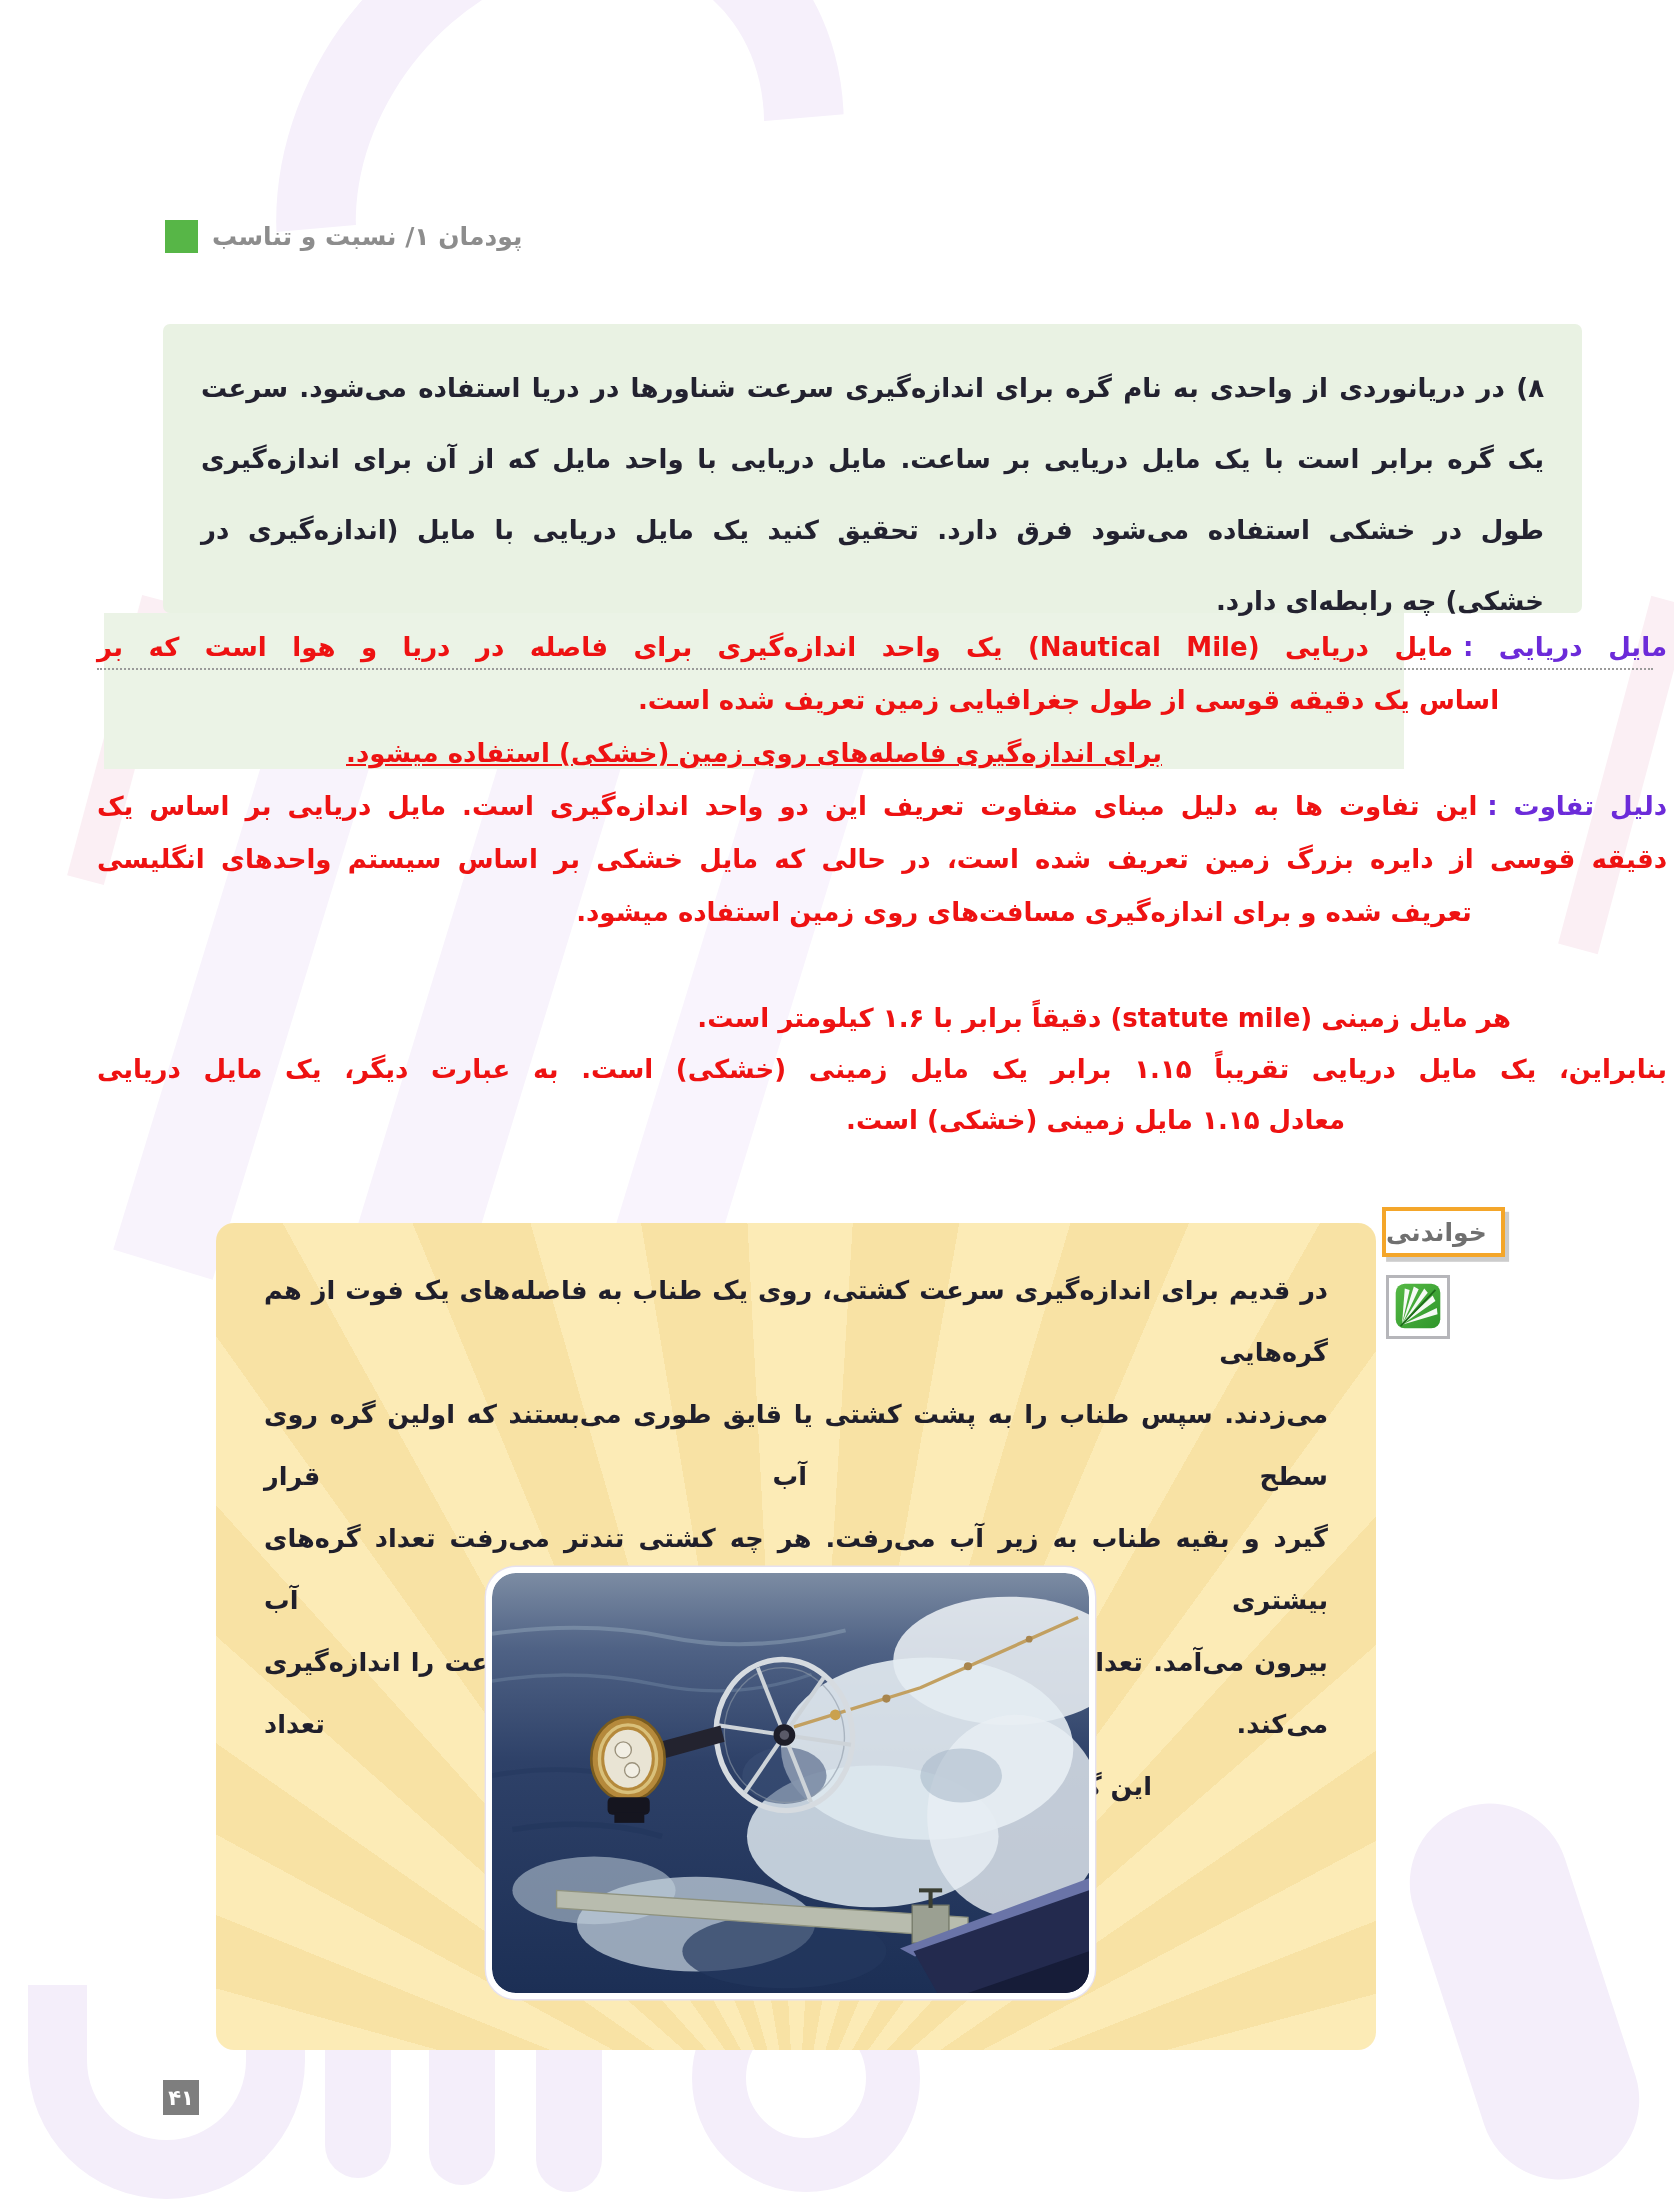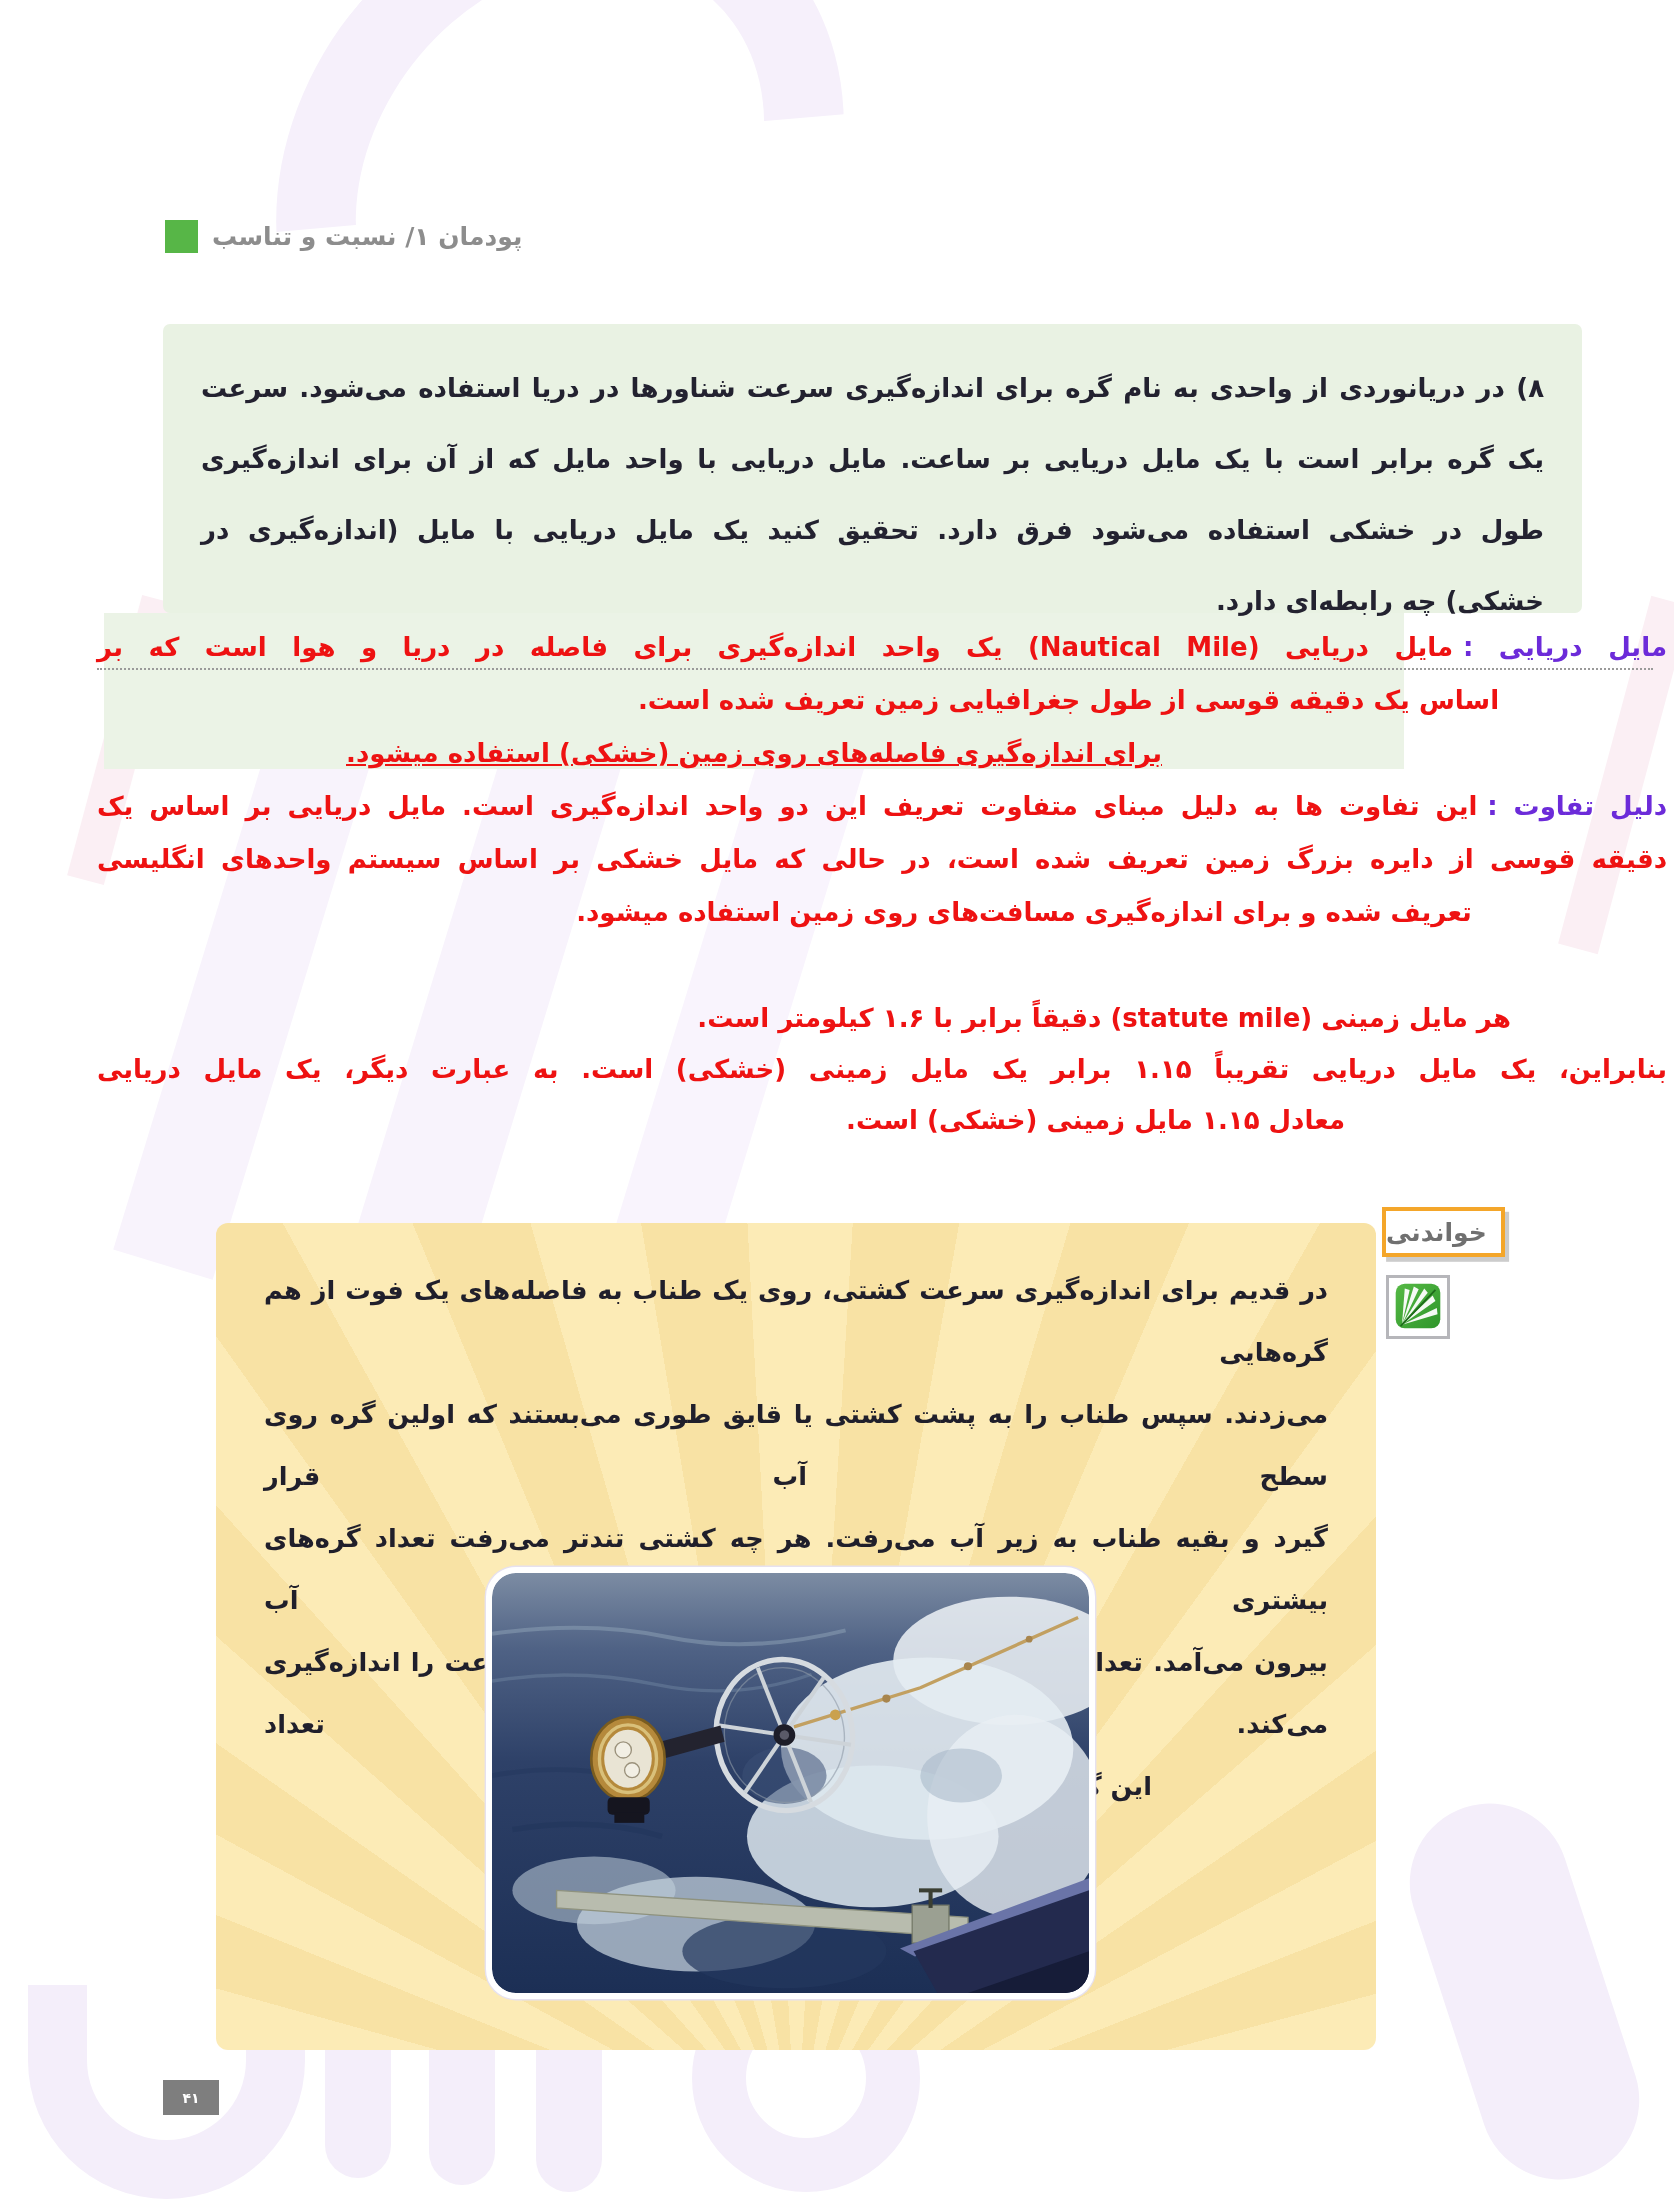--- a/index.html
+++ b/index.html
@@ -32,21 +32,21 @@
   .cent2{text-align:left;padding-left:249px;text-decoration:underline;}
   .cent3{text-align:center;padding-left:284px;}
   
   .facts{left:97px;top:993px;width:1570px;direction:rtl;}
   .fline{font-size:26px;font-weight:700;line-height:51px;color:#ee1212;}
   .pr300{text-align:right;padding-right:207px;}
   .pr225{text-align:right;padding-right:156px;}
   .pr465{text-align:right;padding-right:322px;}
   
   .ybox{
-    left:216px;top:1223px;width:1160px;height:827px;border-radius:12px;box-sizing:border-box;
+    left:216px;top:1223px;width:1160px;height:827px;border-radius:18px;box-sizing:border-box;
     background:repeating-conic-gradient(from 240deg at 50% 112%, #fcebb6 0deg 6.5deg, #f8e2a4 6.5deg 13deg);
     padding:36px 48px 0 48px;direction:rtl;
   }
   .yline{font-size:25.6px;font-weight:700;color:#201f2b;line-height:62px;}
   .yr{text-align:right;padding-right:176px;}
   
   .rlabel{
     left:1382px;top:1207px;width:123px;height:50px;background:#ffffff;border:4.1px solid #f4a62a;
     box-sizing:border-box;box-shadow:4.1px 4.8px 0 #cccccc;display:flex;align-items:center;justify-content:flex-end;
     font-size:25px;font-weight:bold;color:#707070;direction:rtl;
@@ -56,22 +56,22 @@
     box-sizing:border-box;display:flex;align-items:center;justify-content:center;
   }
   
   .photo{
     left:486px;top:1567px;width:609px;height:432px;border-radius:30px;background:#ffffff;
     border:6.2px solid #ffffff;box-sizing:border-box;box-shadow:0 0 0 1.4px #e6e1ef;overflow:hidden;
   }
   .photo svg{display:block;width:100%;height:100%;border-radius:23.5px;}
   
   .pnum{
-    left:163px;top:2080px;width:56px;height:35px;background:#7e7e7e;display:flex;align-items:center;
-    justify-content:center;color:#ffffff;font-size:14px;font-weight:bold;
+    left:163px;top:2080px;width:36px;height:35px;background:#7e7e7e;display:flex;align-items:center;
+    justify-content:center;color:#ffffff;font-size:21px;font-weight:bold;
   }
 </style>
 </head>
 <body>
 
 <div id="page">
 
   <div class="wm" style="left:297px;top:-138px;width:526px;height:622px;border:80px solid #f6f0fb;border-bottom-color:transparent;border-right-color:transparent;border-radius:50%;transform:rotate(40deg);box-sizing:border-box;"></div>
   <div class="wm" style="left:207px;top:622px;width:104px;height:657px;background:#f8f3fc;transform:rotate(17deg);"></div>
   <div class="wm" style="left:443px;top:609px;width:118px;height:692px;background:#f8f3fc;transform:rotate(17deg);"></div>

